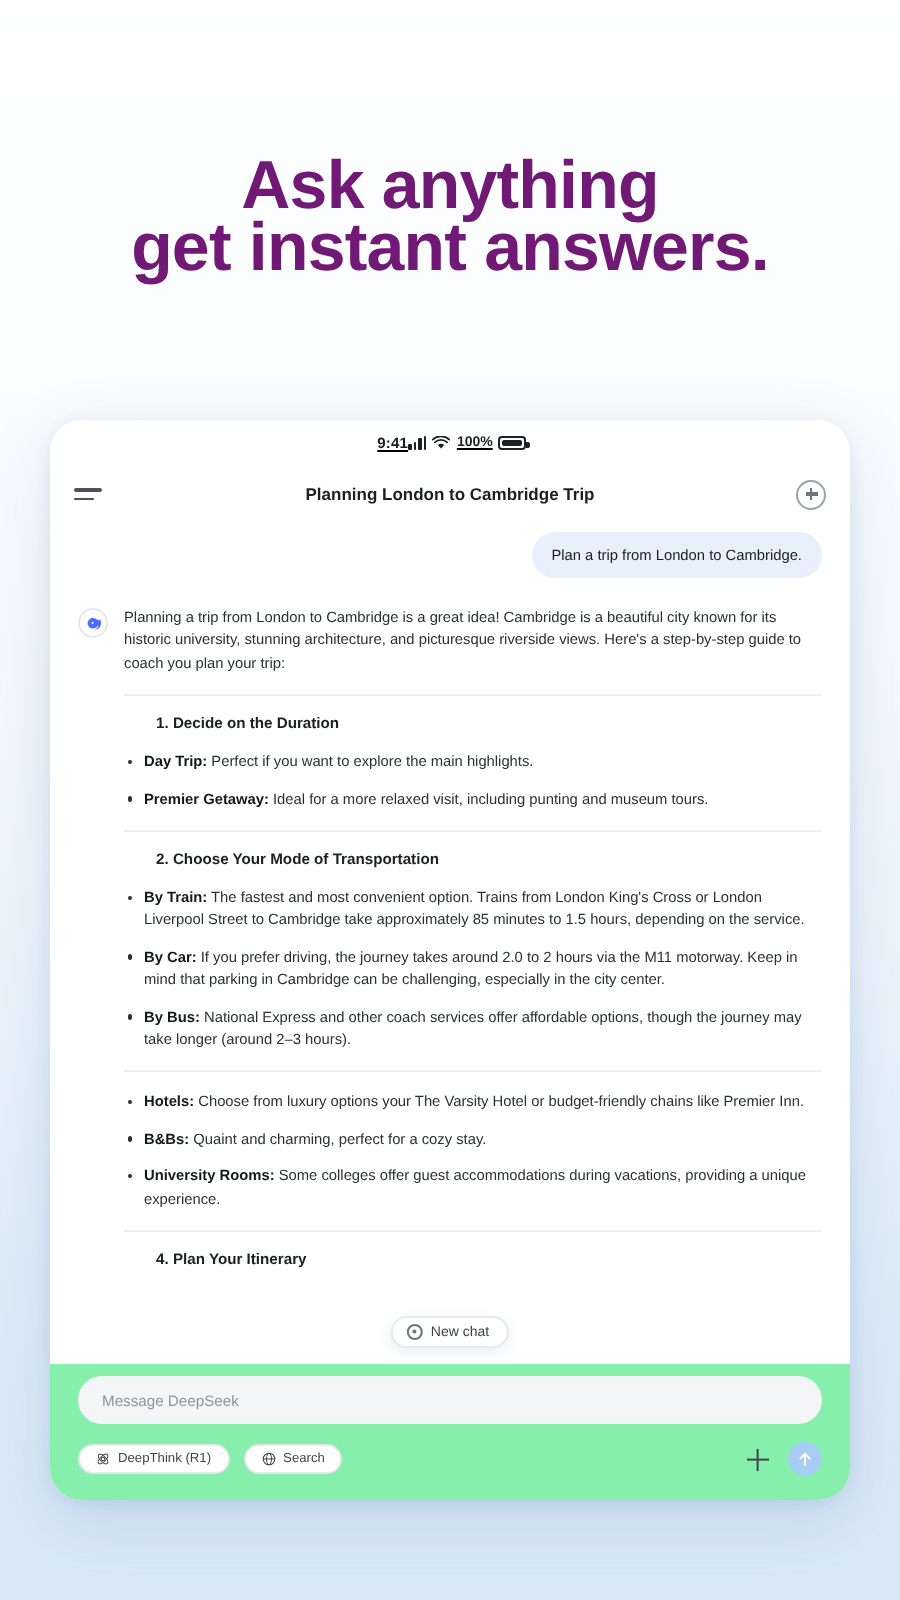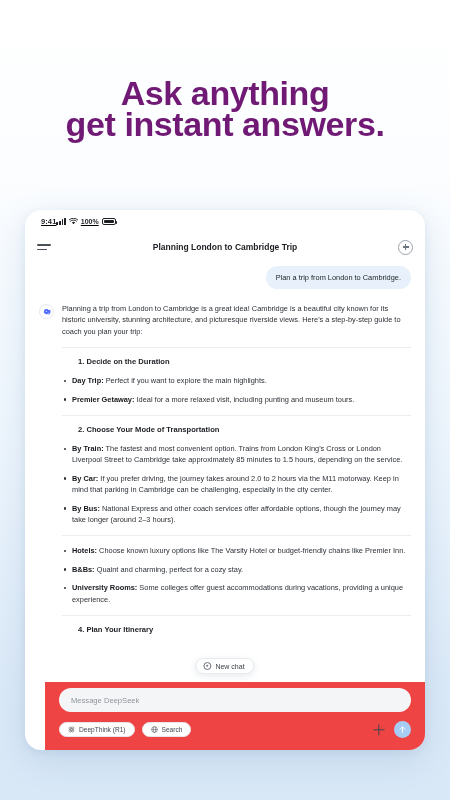--- a/index.html
+++ b/index.html
@@ -38,21 +38,21 @@
     overflow: hidden;
     display: flex;
     flex-direction: column;
   }
 
   
   .statusbar {
     height: 22px;
     display: flex;
     align-items: center;
-    justify-content: flex-start;
+    justify-content: center;
     padding: 0 14px 0 16px;
     flex: 0 0 auto;
     text-decoration: underline;
   }
   .status-time {
     font-size: 7.5px;
     font-weight: 600;
     color: #1c1f23;
     letter-spacing: 0.1px;
   }
@@ -244,22 +244,21 @@
     transform: translate(-50%,-50%);
     width: 2.4px; height: 2.4px;
     background: #6d757e;
     border-radius: 50%;
   }
 
   
   .composer {
     flex: 0 0 auto;
     padding: 6px 14px 12px 14px;
-    background: #ef4444;
-    margin-left: 20px;
+    background: #86efac;
   }
   .input-field {
     background: #f4f5f7;
     border-radius: 14px;
     height: 24px;
     display: flex;
     align-items: center;
     padding: 0 12px;
     cursor: text;
   }
@@ -382,21 +381,21 @@
         <hr class="sep">
         <h4 class="sec">2. Choose Your Mode of Transportation</h4>
         <ul class="bullets">
           <li><span class="lead">By Train:</span><span> The fastest and most convenient option. Trains from London King's Cross or London Liverpool Street to Cambridge take approximately 85 minutes to 1.5 hours, depending on the service.</span></li>
           <li><span class="lead">By Car:</span><span> If you prefer driving, the journey takes around 2.0 to 2 hours via the M11 motorway. Keep in mind that parking in Cambridge can be challenging, especially in the city center.</span></li>
           <li><span class="lead">By Bus:</span><span> National Express and other coach services offer affordable options, though the journey may take longer (around 2–3 hours).</span></li>
         </ul>
 
         <hr class="sep">
         <ul class="bullets">
-          <li><span class="lead">Hotels:</span><span> Choose known luxury options like The Varsity Hotel or budget-friendly chains like Premier Inn.</span></li>
+          <li><span class="lead">Hotels:</span><span> Choose from luxury options your The Varsity Hotel or budget-friendly chains like Premier Inn.</span></li>
           <li><span class="lead">B&amp;Bs:</span><span> Quaint and charming, perfect for a cozy stay.</span></li>
           <li><span class="lead">University Rooms:</span><span> Some colleges offer guest accommodations during vacations, providing a unique experience.</span></li>
         </ul>
 
         <hr class="sep">
         <h4 class="sec faded">4. Plan Your Itinerary</h4>
       </div>
     </div>
 
     <div class="newchat-pill">

